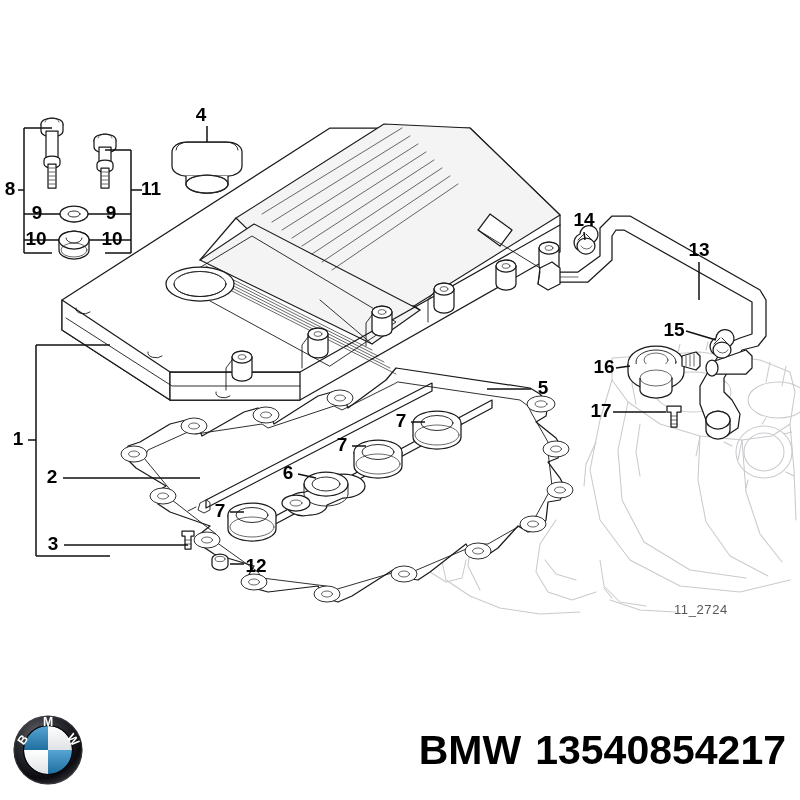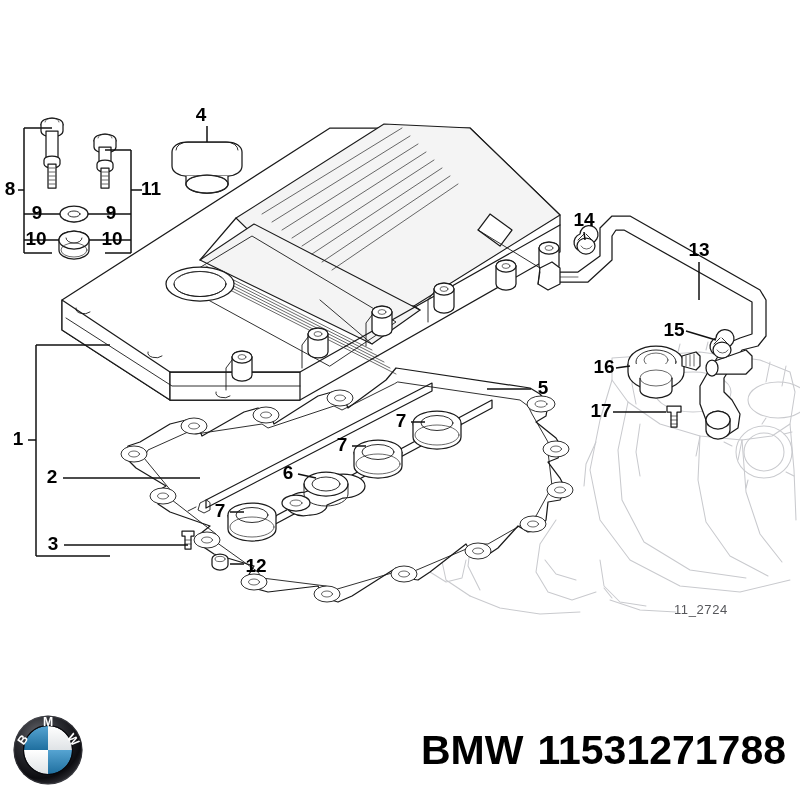--- a/index.html
+++ b/index.html
@@ -522,15 +522,15 @@
     <circle cx="50" cy="50" r="34" fill="none" stroke="#08080c" stroke-width="1.6"></circle>
     <g fill="#ffffff" font-family="'Liberation Sans', sans-serif" font-size="17" font-weight="bold">
       <text x="19.5" y="39" transform="rotate(-54 19.5 39)" text-anchor="middle">B</text>
       <text x="50" y="17" text-anchor="middle">M</text>
       <text x="80.5" y="39" transform="rotate(54 80.5 39)" text-anchor="middle">W</text>
     </g>
   </svg>
 
   <div id="footer-part-line">
     <span class="footer-word">BMW</span>
-    <span class="footer-word">11531271788</span>
+    <span class="footer-word">13540854217</span>
   </div>
 </div>
 
 </body></html>

